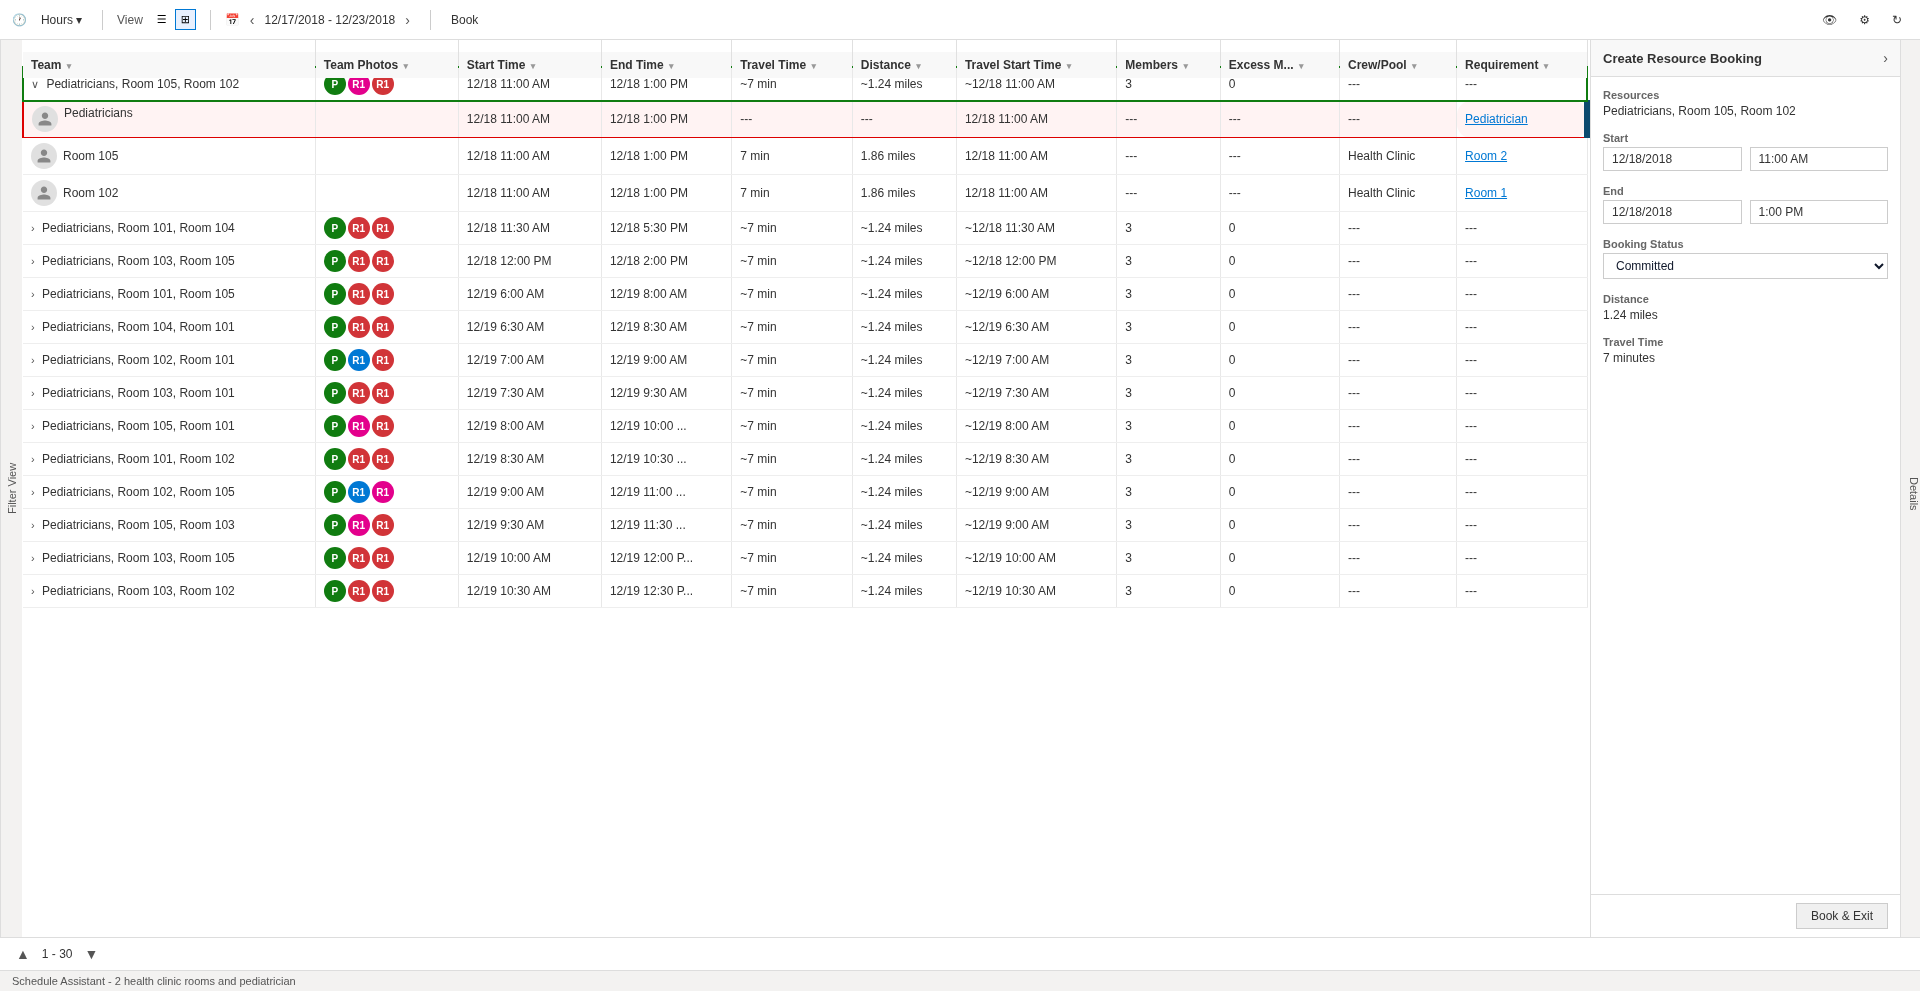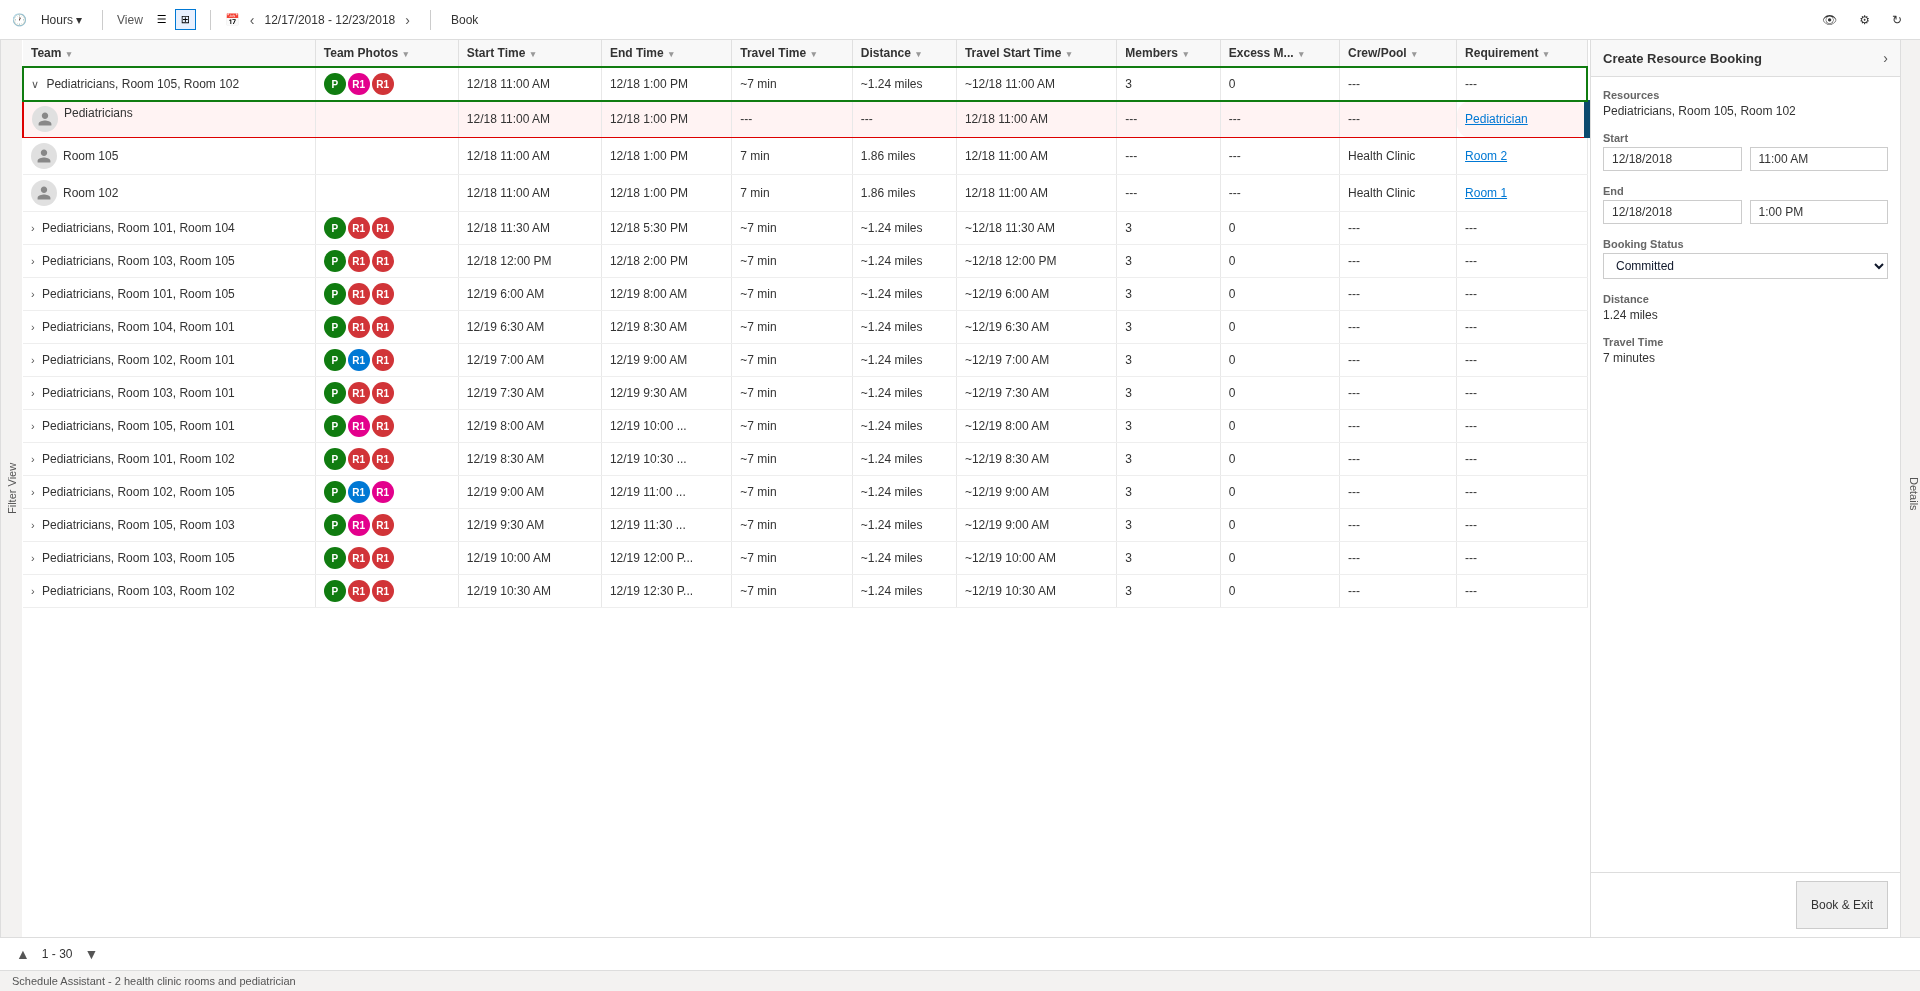--- a/index.html
+++ b/index.html
@@ -34,21 +34,21 @@
     }
 
     
     .table-container { flex: 1; overflow: auto; background: #fff; position: relative; }
 
     
     .grid-table { width: 100%; border-collapse: collapse; font-size: 12px; }
     .grid-table th {
       background: #f8f8f8; border-bottom: 2px solid #ddd; border-right: 1px solid #e0e0e0;
       padding: 6px 8px; text-align: left; font-weight: 600; white-space: nowrap;
-      position: sticky; top: 0; z-index: 10; color: #333;
+      position: sticky; top: 12px; z-index: 10; color: #333;
     }
     .grid-table th .sort-icon { font-size: 9px; color: #999; margin-left: 2px; }
     .grid-table td { border-bottom: 1px solid #eee; border-right: 1px solid #e8e8e8; padding: 5px 8px; white-space: nowrap; vertical-align: middle; }
     .row-selected > td { background: #fff3f3; border-top: 1px solid #d00; border-bottom: 1px solid #d00; }
     .row-selected > td:first-child { border-left: 2px solid #d00; }
     .row-selected > td:last-child { border-right: 6px solid #0c4a6e; border-radius: 14px; }
 
     .row-group-header > td { background: #fff; font-weight: 500; }
 
     
@@ -100,21 +100,21 @@
       background: #fff; color: #333;
     }
     .panel-row { display: flex; gap: 8px; }
     .panel-row .panel-input { flex: 1; }
     .panel-select {
       width: 100%; border: 1px solid #ccc; padding: 4px 8px; font-size: 12px;
       background: #fff; color: #0f172a; appearance: auto;
     }
     .panel-footer { padding: 8px 12px; border-top: 1px solid #ddd; text-align: right; }
     .book-exit-btn {
-      background: #f0f0f0; border: 1px solid #ccc; padding: 16px 14px;
+      background: #f0f0f0; border: 1px solid #ccc; padding: 5px 14px;
       font-size: 12px; cursor: pointer; color: #333;
     }
 
     
     .details-tab {
       width: 20px; background: #f3f2f1; border-left: 1px solid #ddd;
       display: flex; align-items: flex-start; justify-content: center;
       padding-top: 10px; writing-mode: vertical-rl; font-size: 11px;
       color: #555; cursor: pointer; flex-shrink: 0;
     }

